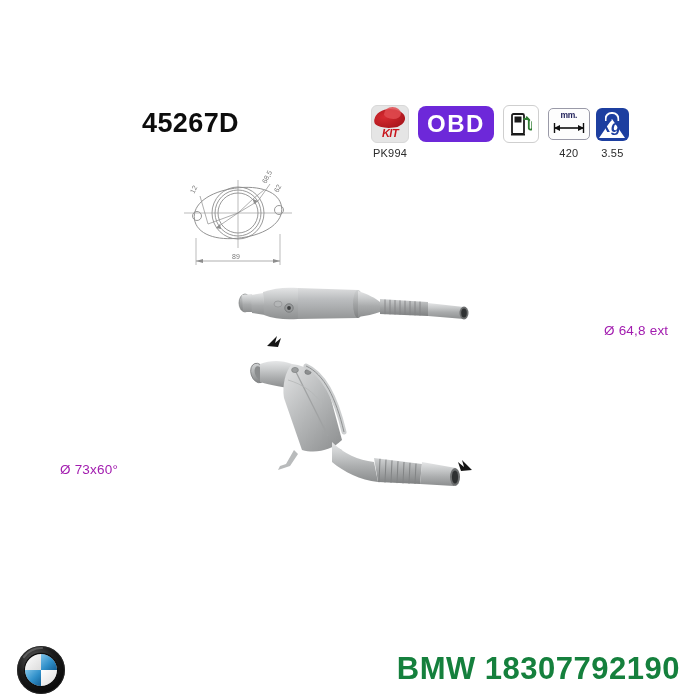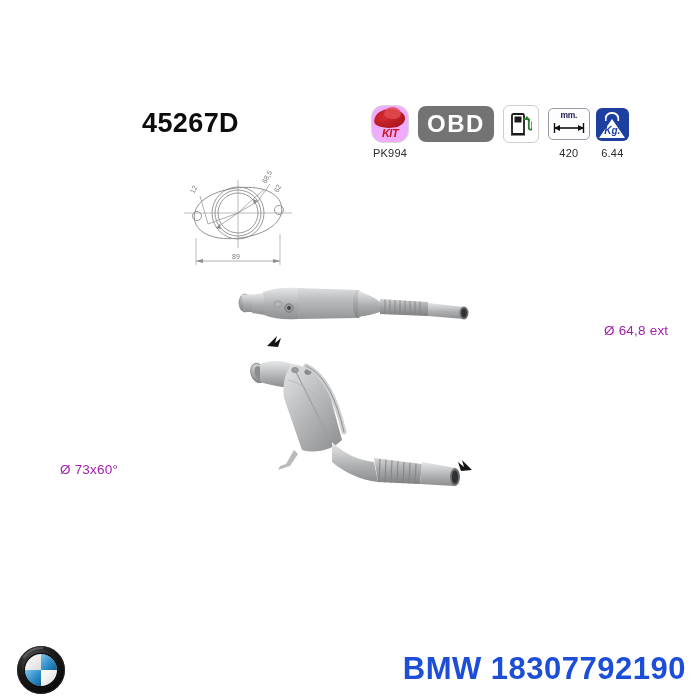--- a/index.html
+++ b/index.html
@@ -55,22 +55,22 @@
     margin-top: 5px;
     font-size: 11px;
     color: #2b2b2b;
     letter-spacing: 0.2px;
   }
 
   
   .kit-icon {
     width: 36px;
     height: 36px;
-    border-radius: 12px;
-    background: #f0abfc;
+    border-radius: 6px;
+    background: #e5e5e5;
     border: 1px solid #d8d8d8;
     position: relative;
     overflow: hidden;
   }
   .kit-icon .kit-blob {
     position: absolute;
     left: 2px; top: 3px;
     width: 31px; height: 19px;
     background: radial-gradient(ellipse at 35% 40%, #e8araw 0%, #cf2027 0%, #a8161c 75%);
     background: radial-gradient(ellipse at 35% 40%, #d62a30 0%, #ab171d 78%);
@@ -92,21 +92,21 @@
     text-align: center;
     font-size: 11px;
     font-weight: bold;
     font-style: italic;
     color: #c8151c;
     letter-spacing: -0.5px;
   }
 
   
   .obd-icon {
-    background: #737373;
+    background: #6d28d9;
     color: #ffffff;
     border-radius: 8px;
     padding: 4px 9px;
     font-size: 24px;
     font-weight: bold;
     letter-spacing: 1.5px;
     line-height: 1;
     height: 36px;
     box-sizing: border-box;
     display: flex;
@@ -166,21 +166,21 @@
     border-right: 13px solid transparent;
     border-bottom: 19px solid #ffffff;
     margin-bottom: 3px;
     position: relative;
   }
   .kg-icon .kg-text {
     position: absolute;
     left: 0; right: 0;
     bottom: 5px;
     text-align: center;
-    font-size: 10px;
+    font-size: 16px;
     font-weight: bold;
     color: #1d3fa0;
     font-style: italic;
   }
   .kg-icon .kg-handle {
     position: absolute;
     top: 4px;
     left: 50%;
     transform: translateX(-50%);
     width: 11px; height: 7px;
@@ -241,25 +241,25 @@
   }
   .bmw-logo {
     position: absolute;
     left: 16px;
     top: 3px;
     width: 50px;
     height: 50px;
   }
   .footer-text {
     position: absolute;
-    right: 14px;
+    right: 20px;
     top: 8px;
     font-size: 31px;
     font-weight: bold;
-    color: #1d4ed8;
+    color: #15803d;
     letter-spacing: 0.5px;
     line-height: 38px;
   }
 </style>
 </head>
 <body>
 
 <div class="page">
 
   <div class="ref-code">45267D</div>
@@ -316,21 +316,21 @@
       </div>
 
       <div class="icon-cell">
         <div class="icon-box">
           <div class="kg-icon">
             <div class="kg-body"></div>
             <div class="kg-handle"></div>
             <div class="kg-text">Kg.</div>
           </div>
         </div>
-        <div class="icon-caption">6.44</div>
+        <div class="icon-caption">3.55</div>
       </div>
     </div>
 
   </div>
 
   <div class="flange-drawing">
     <svg width="120" height="104" viewBox="0 0 120 104" aria-hidden="true">
       <g stroke="#8d8d8d" fill="none" stroke-width="0.9">
 
         <path d="M60 20

